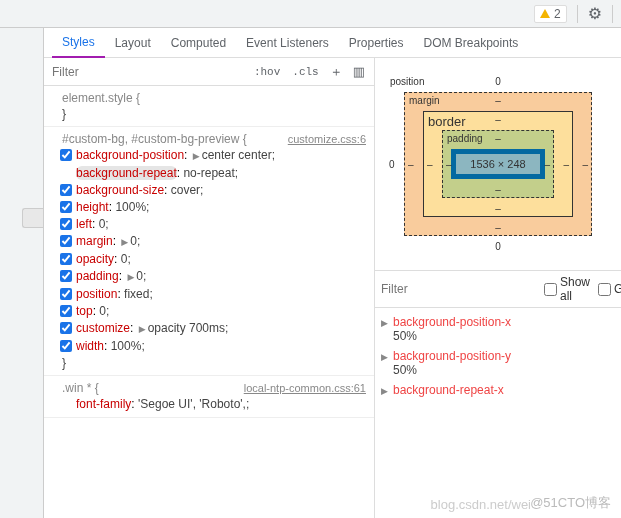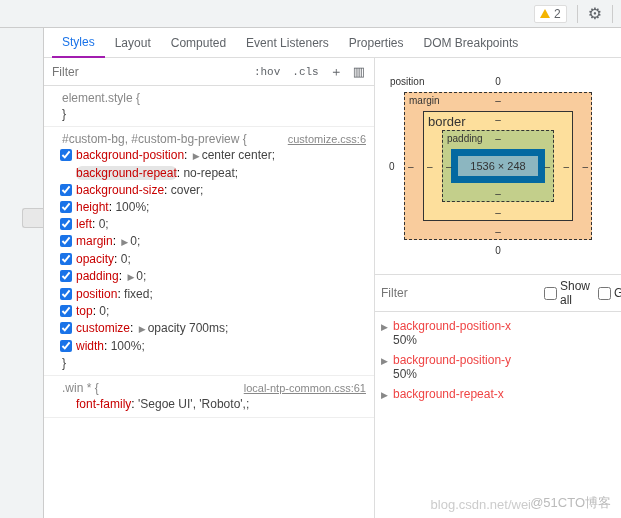--- a/index.html
+++ b/index.html
@@ -36,21 +36,21 @@
 .box-model{padding:16px 8px}
 .bm{position:relative;width:224px;margin:0 auto}
 .bm-pos{padding:18px;text-align:center;position:relative}
 .bm-pos .lbl{position:absolute;top:2px;left:4px;font-size:10px;color:#333}
 .bm-margin{background:#f9cc9d;border:1px dashed #333;padding:18px;position:relative}
 .bm-margin .lbl{position:absolute;top:2px;left:4px;font-size:10px;color:#333}
 .bm-border{background:#fddf9c;border:1px solid #333;padding:18px;position:relative}
 .bm-border .lbl{position:absolute;top:2px;left:4px;font-size:13px;color:#333}
 .bm-padding{background:#c3cf8b;border:1px dashed #333;padding:18px 8px;position:relative}
 .bm-padding .lbl{position:absolute;top:2px;left:4px;font-size:10px;color:#333}
-.bm-content{background:#8cb6c0;border:7px solid #0369a1;padding:4px 8px;color:#333;font-size:11px;white-space:nowrap}
+.bm-content{background:#8cb6c0;border:5px solid #0369a1;padding:4px 8px;color:#333;font-size:11px;white-space:nowrap}
 .bm-v{position:absolute;font-size:10px;color:#333}
 .bm-t{top:2px;left:50%;transform:translateX(-50%)}
 .bm-b{bottom:2px;left:50%;transform:translateX(-50%)}
 .bm-l{left:3px;top:50%;transform:translateY(-50%)}
 .bm-r{right:3px;top:50%;transform:translateY(-50%)}
 .comp-filter{display:flex;align-items:center;border-top:1px solid #ddd;border-bottom:1px solid #ddd;padding:4px 6px;gap:8px}
 .comp-filter input[type=text]{border:none;flex:1;font-size:12px;outline:none;color:#999}
 .cblbl{font-size:12px;color:#333;display:flex;align-items:center;gap:3px}
 .comp-list{padding:4px 0}
 .comp-item{padding:3px 8px 3px 18px;font-family:Menlo,Consolas,monospace;font-size:12px;position:relative}

